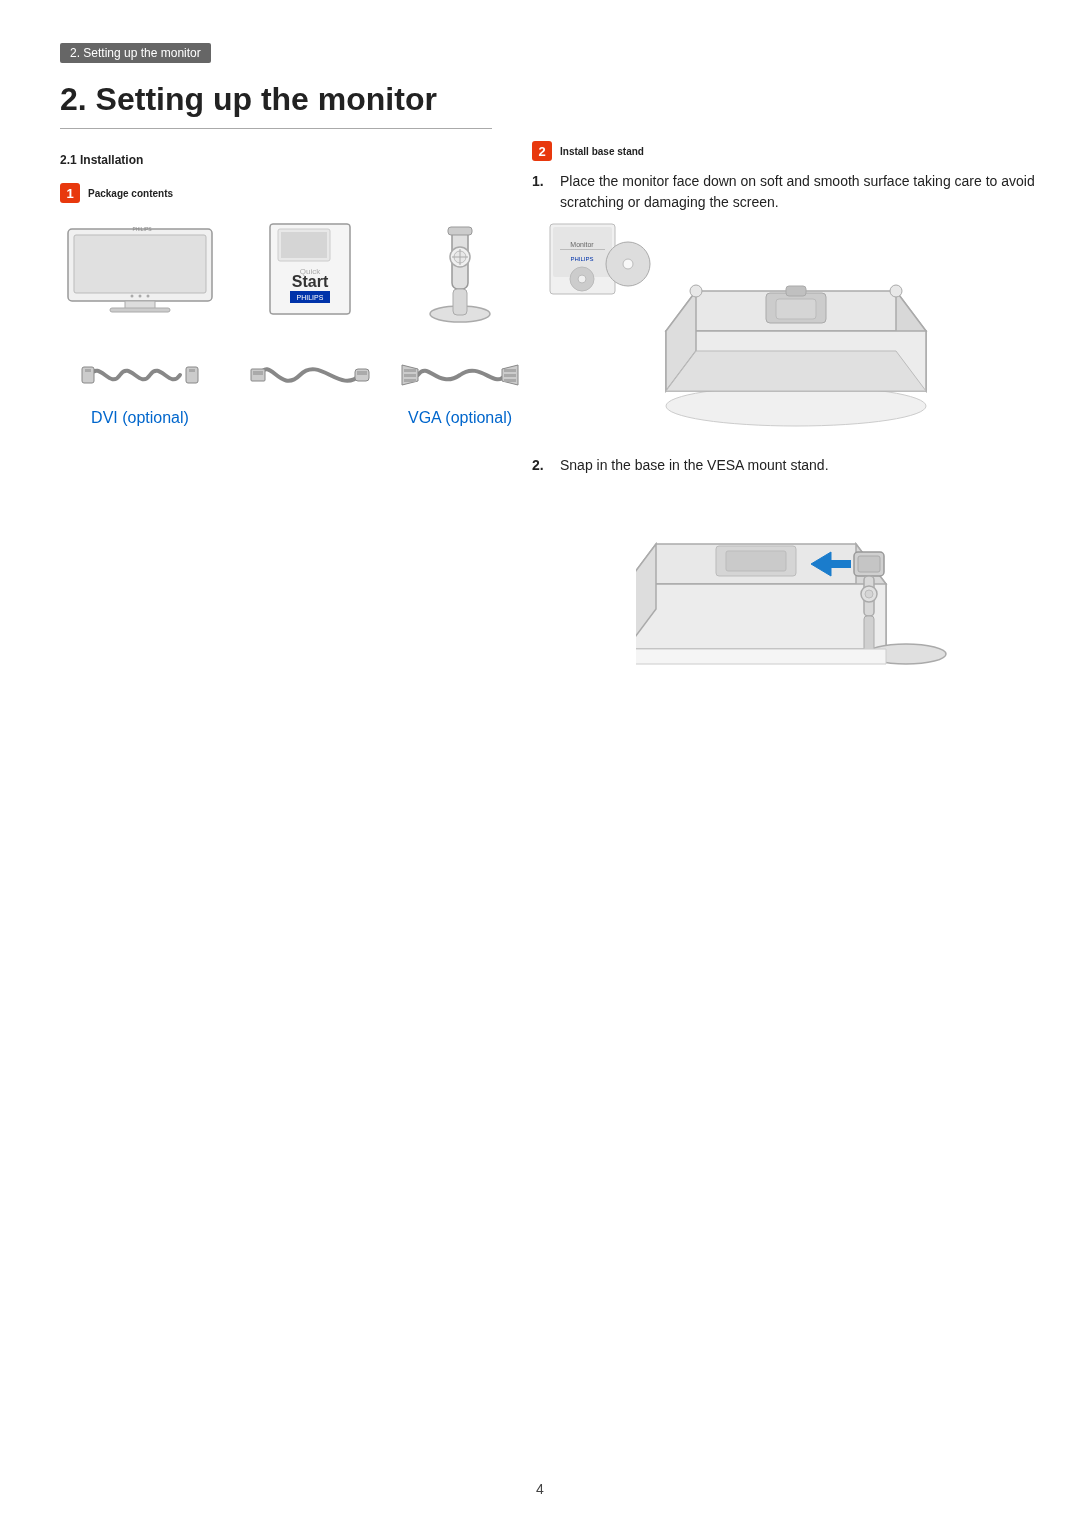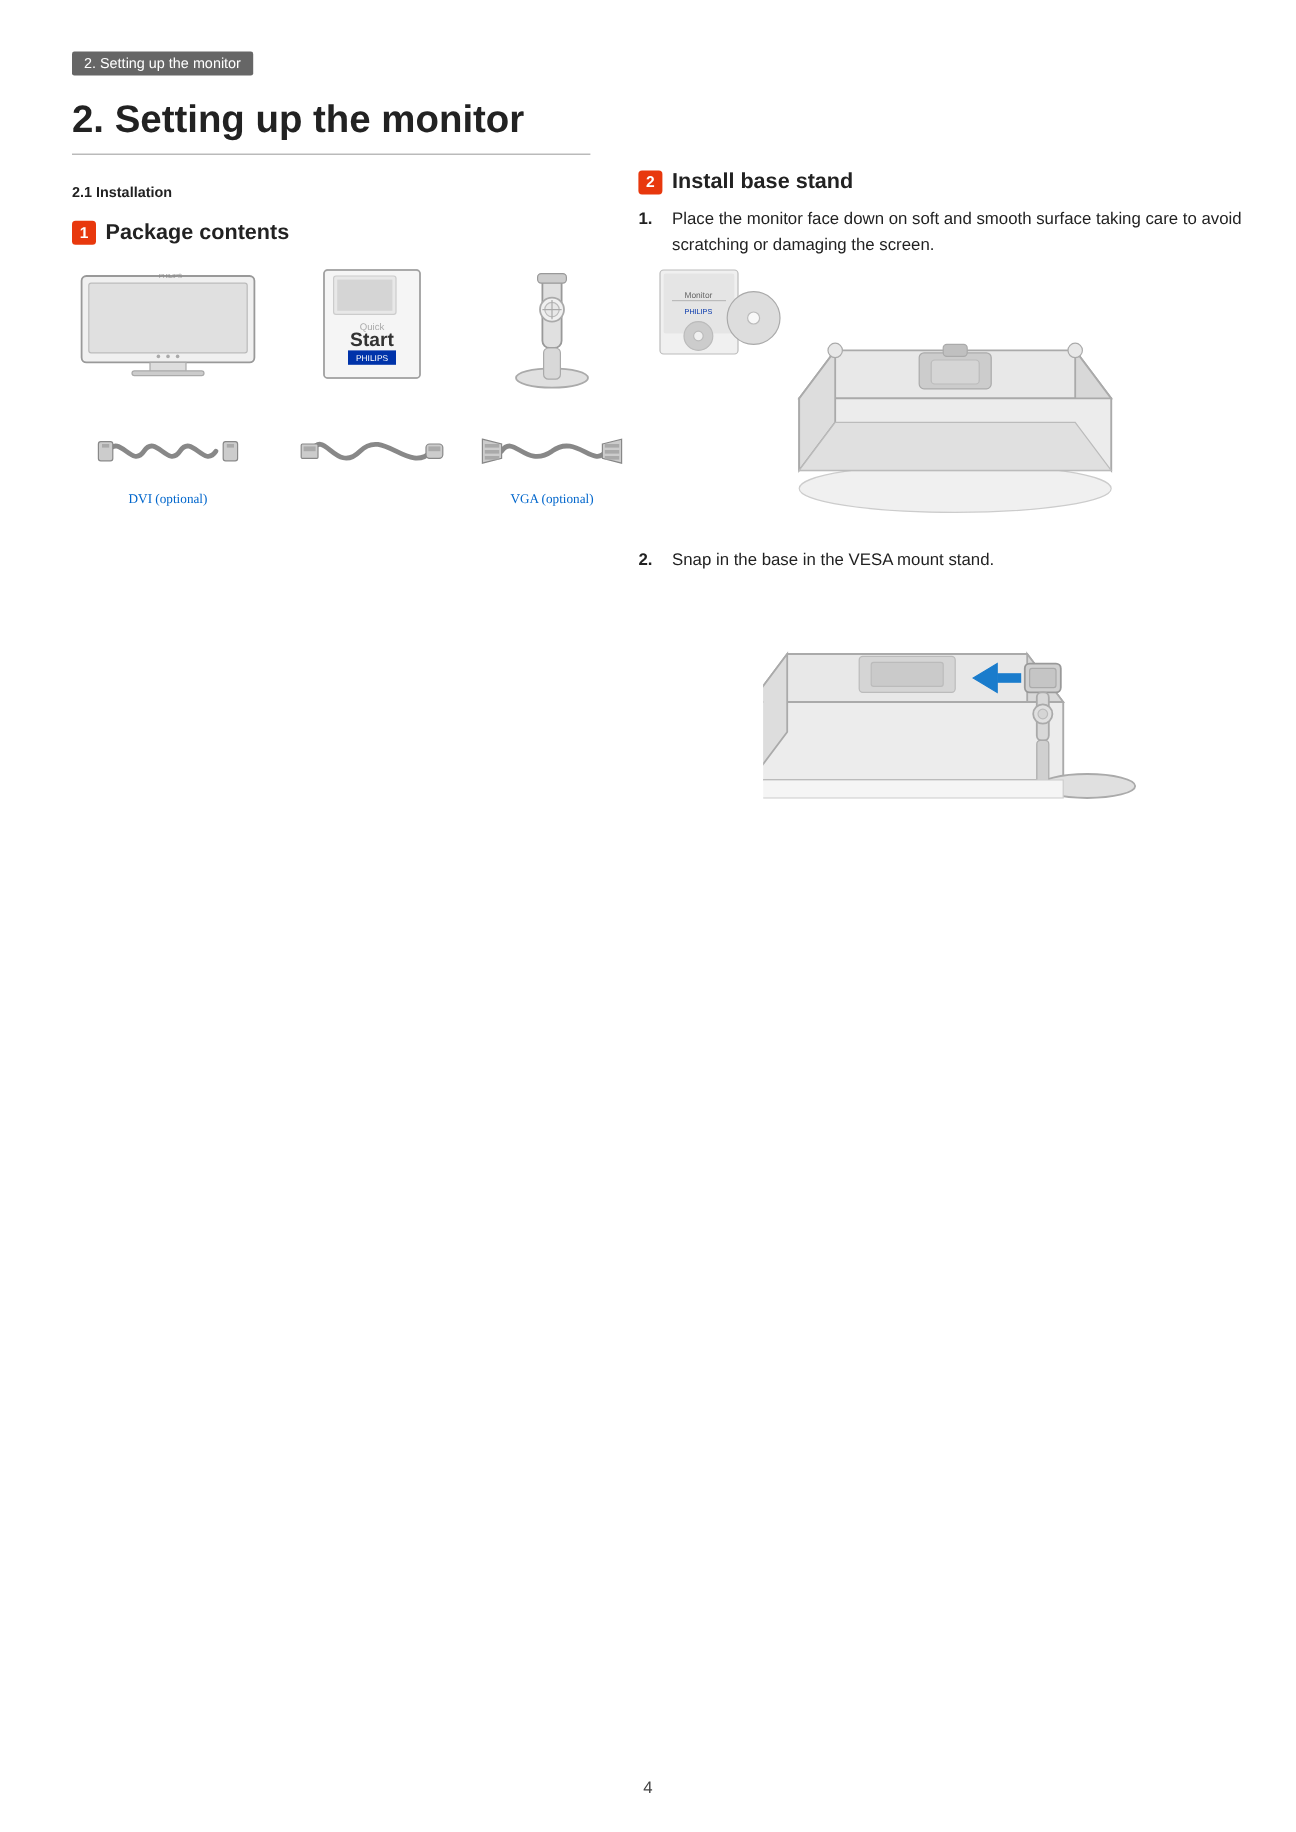--- a/index.html
+++ b/index.html
@@ -84,45 +84,44 @@
       flex-shrink: 0;
     }
 
     .section-header {
       display: flex;
       align-items: center;
       margin-bottom: 16px;
     }
 
     .section-header-text {
-      font-size: 18px;
+      font-size: 10px;
       font-weight: bold;
       color: #222;
     }
 
     
     .package-grid {
       display: grid;
       grid-template-columns: 1fr 1fr 1fr 1fr;
       gap: 16px 20px;
       margin-bottom: 10px;
     }
 
     .package-item {
       display: flex;
       flex-direction: column;
       align-items: center;
       text-align: center;
     }
 
     .package-item-label {
-      font-size: 11px;
+      font-size: 16px;
       color: #0066cc;
       margin-top: 4px;
-      font-family: Liberation Serif, serif;
     }
 
     
     .install-section-header {
       display: flex;
       align-items: center;
       margin-bottom: 10px;
       margin-top: 0;
     }
 

